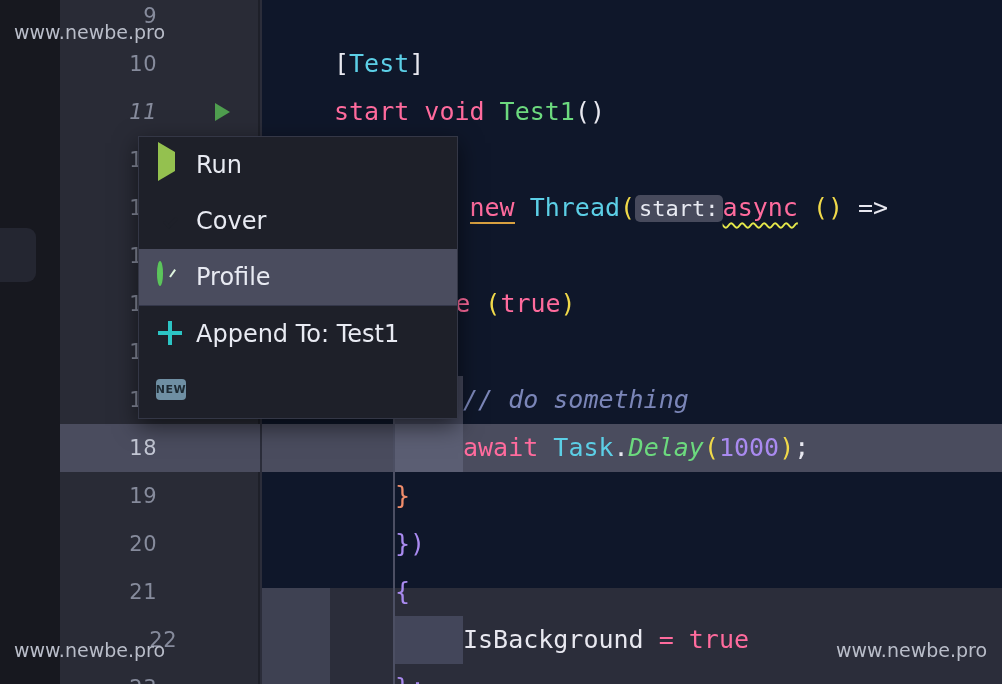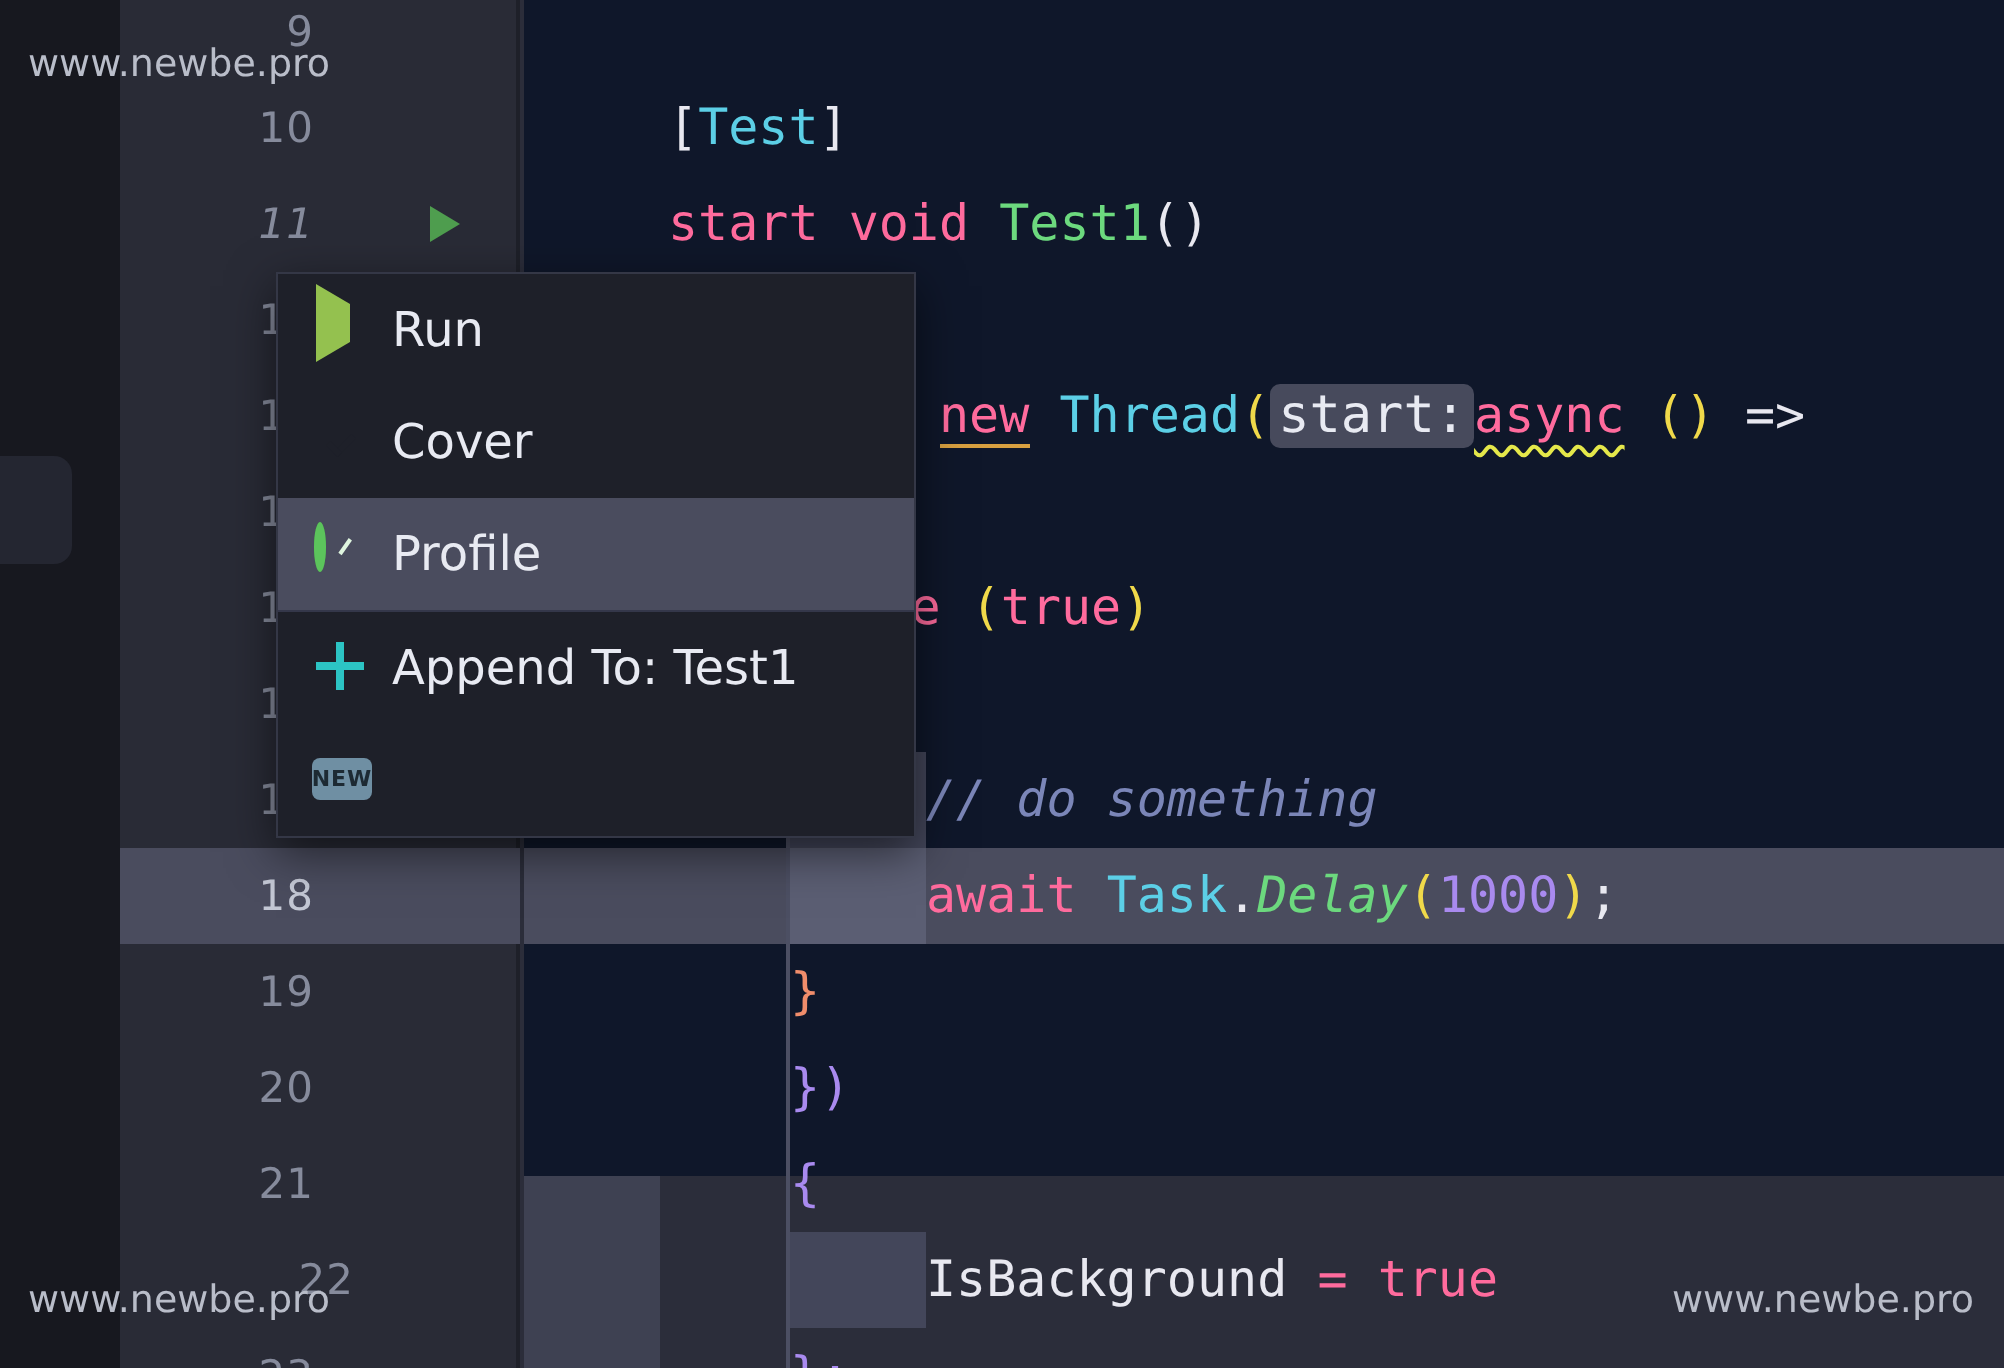--- a/index.html
+++ b/index.html
@@ -81,21 +81,21 @@
   .cmt{ color:#7b86b8; font-style:italic; }
   .id { color:#e8e8f0; }
   .newkw{ color:#ff6b9d; border-bottom:2px solid #d8a040; }
   .wavy{
     color:#ff6b9d;
     text-decoration:underline wavy #e5e84a;
     text-underline-offset:6px; text-decoration-thickness:2px;
   }
   .hint{
     background:#474a5c; color:#e8eaf2; border-radius:5px;
-    padding:1px 4px; font-size:26px;
+    padding:1px 4px; font-size:22px;
   }
   .ital{ font-style:italic; }
 
   
   #ctxmenu{
     position:absolute; left:138px; top:136px; width:320px;
     background:#1e2029; border:1px solid #343746;
     box-shadow:0 7px 22px rgba(0,0,0,.55);
     z-index:40;
   }

